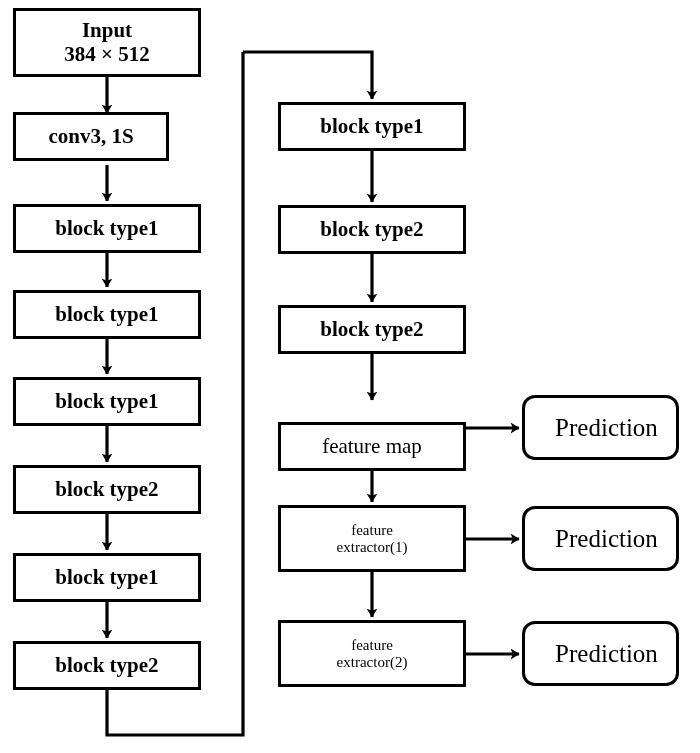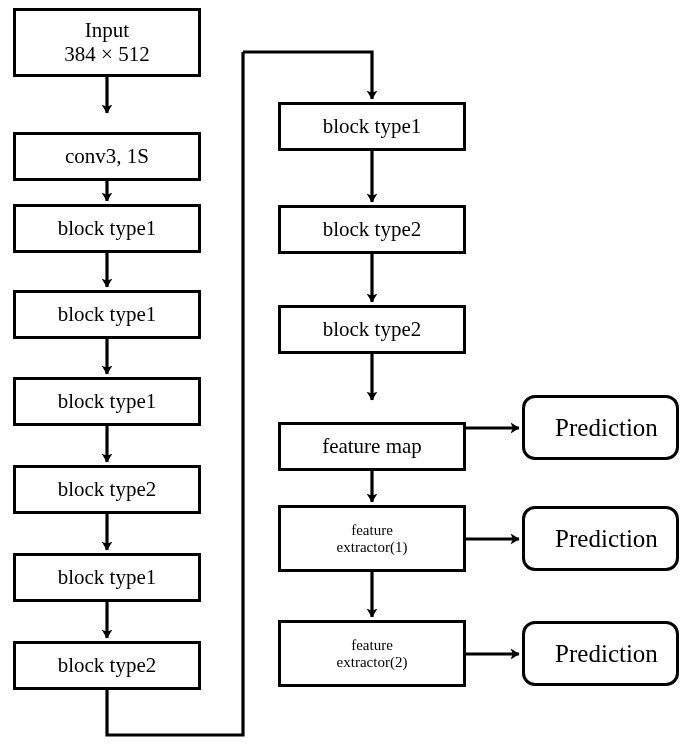--- a/index.html
+++ b/index.html
@@ -26,21 +26,21 @@
     position: absolute;
     box-sizing: border-box;
     background: #ffffff;
     border: 3px solid #000000;
     color: #000000;
     display: flex;
     align-items: center;
     justify-content: center;
     text-align: center;
     line-height: 1.12;
-    font-weight: 400;
+    font-weight: 700;
     font-size: 21px;
     white-space: pre-line;
     z-index: 2;
   }
   .node.rounded {
     border-radius: 13px;
     font-weight: 400;
     font-size: 25px;
     padding-left: 12px;
   }
@@ -85,21 +85,21 @@
 
       <line x1="466" y1="428" x2="519" y2="428" marker-end="url(#arrowhead)"></line>
       <line x1="466" y1="539" x2="519" y2="539" marker-end="url(#arrowhead)"></line>
       <line x1="466" y1="654" x2="519" y2="654" marker-end="url(#arrowhead)"></line>
     </g>
   </svg>
 
   <div class="node" style="left:13px;top:8px;width:188px;height:69px;">Input
 384 × 512</div>
 
-  <div class="node" style="left:13px;top:132px;width:188px;height:49px;">conv3, 1S</div>
+  <div class="node" style="left:13px;top:112px;width:156px;height:49px;">conv3, 1S</div>
 
   <div class="node" style="left:13px;top:204px;width:188px;height:49px;">block type1</div>
 
   <div class="node" style="left:13px;top:290px;width:188px;height:49px;">block type1</div>
 
   <div class="node" style="left:13px;top:377px;width:188px;height:49px;">block type1</div>
 
   <div class="node" style="left:13px;top:465px;width:188px;height:49px;">block type2</div>
 
   <div class="node" style="left:13px;top:553px;width:188px;height:49px;">block type1</div>

